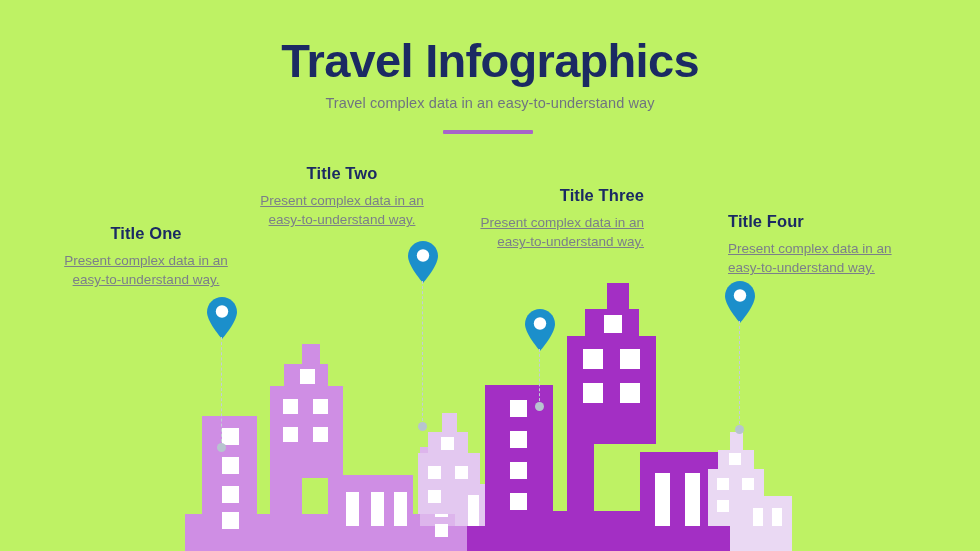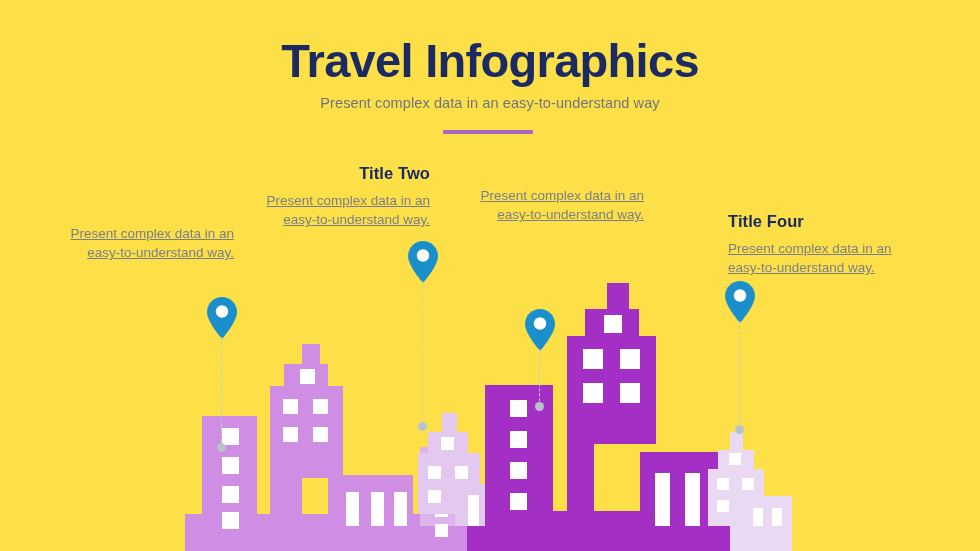--- a/index.html
+++ b/index.html
@@ -9,21 +9,21 @@
     background: #ffffff;
   }
   body {
     font-family: "Liberation Sans", sans-serif;
     -webkit-font-smoothing: antialiased;
   }
   #slide {
     position: relative;
     width: 980px;
     height: 551px;
-    background: #fde047;
+    background: #bef264;
     overflow: hidden;
   }
 
   
   .header {
     position: absolute;
     left: 0;
     top: 36px;
     width: 980px;
     text-align: center;
@@ -65,21 +65,21 @@
     margin: 0 0 8px 0;
     letter-spacing: 0.1px;
   }
   .block .b-desc {
     font-size: 13.5px;
     color: #7b7f89;
     line-height: 1.42;
     margin: 0;
     text-decoration: underline;
   }
-  .block.align-left  { text-align: right; }
+  .block.align-left  { text-align: center; }
   .block.align-right { text-align: right; }
 
   #block-1 { left: 58px;  top: 224px; width: 176px; }
   #block-2 { left: 254px; top: 164px; width: 176px; }
   #block-3 { left: 466px; top: 186px; width: 178px; text-align: right; }
   #block-4 { left: 728px; top: 212px; width: 178px; text-align: left; }
 
   
   .pin-group { position: absolute; }
   .pin {
@@ -131,21 +131,21 @@
     pointer-events: none;
   }
 </style>
 </head>
 <body>
 
 <div id="slide">
 
   <div class="header">
     <h1 class="main-title">Travel Infographics</h1>
-    <p class="subtitle">Present complex data in an easy-to-understand way</p>
+    <p class="subtitle">Travel complex data in an easy-to-understand way</p>
   </div>
   <div class="accent-bar"></div>
 
   <svg id="city" viewBox="0 0 980 551">
 
     <rect x="185" y="514" width="290" height="37" fill="#cf8ee4"></rect>
     <rect x="475" y="514" width="85" height="37" fill="#ddb5ec"></rect>
     <rect x="467" y="511" width="325" height="40" fill="#a32fc4"></rect>
     <rect x="730" y="514" width="62" height="37" fill="#ead9f3"></rect>
 
@@ -238,29 +238,31 @@
     </g>
 
     <g>
       <rect x="740" y="496" width="52" height="30" fill="#ead9f3"></rect>
       <rect x="753" y="508" width="10" height="18" fill="#ffffff"></rect>
       <rect x="772" y="508" width="10" height="18" fill="#ffffff"></rect>
     </g>
   </svg>
 
   <div class="block align-left" id="block-1">
+    <p class="b-title">Title One</p>
     <p class="b-desc">Present complex data in an easy-to-understand way.</p>
   </div>
 
   <div class="block align-left" id="block-2">
     <p class="b-title">Title Two</p>
     <p class="b-desc">Present complex data in an easy-to-understand way.</p>
   </div>
 
   <div class="block align-right" id="block-3">
+    <p class="b-title">Title Three</p>
     <p class="b-desc">Present complex data in an easy-to-understand way.</p>
   </div>
 
   <div class="block align-right" id="block-4">
     <p class="b-title">Title Four</p>
     <p class="b-desc">Present complex data in an easy-to-understand way.</p>
   </div>
 
   <div class="pin-group" id="pin-1">
     <svg class="pin" viewBox="0 0 32 44">

